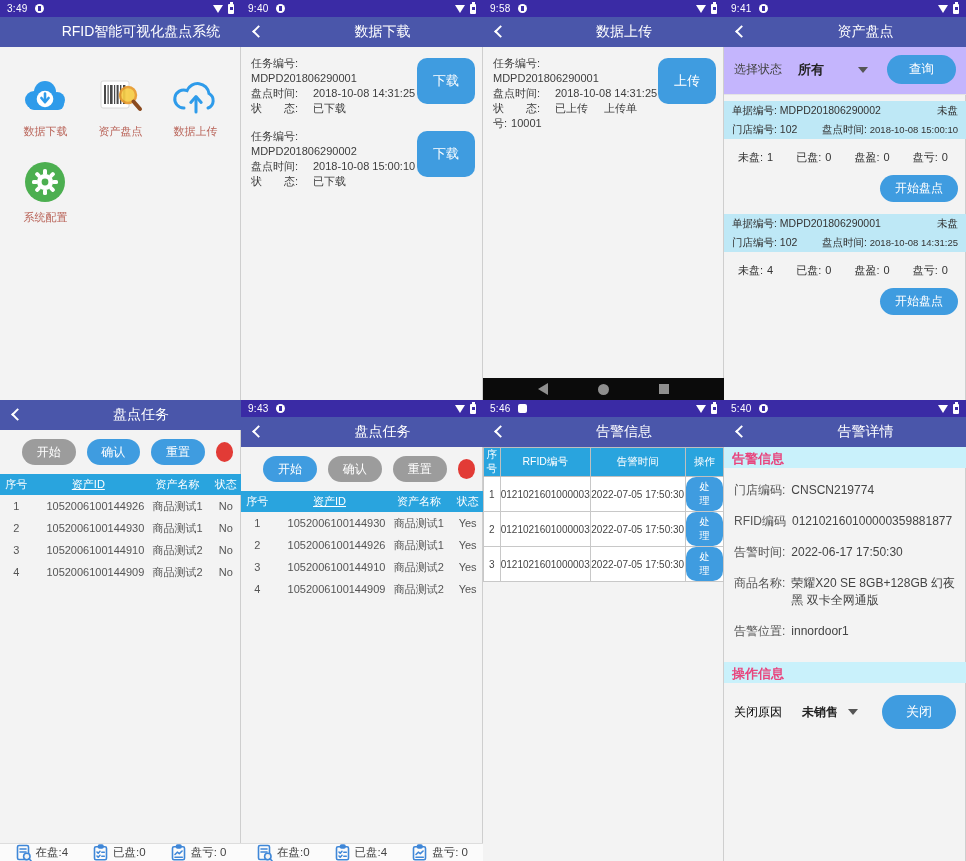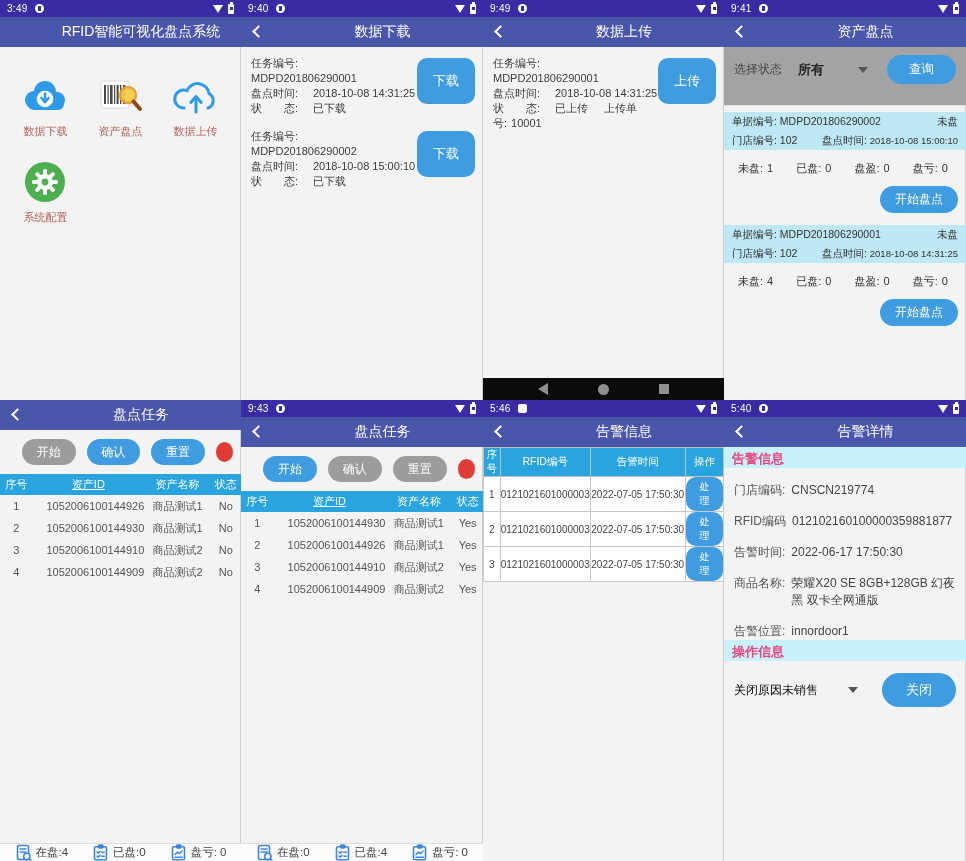--- a/index.html
+++ b/index.html
@@ -40,21 +40,21 @@
   .tl .lbl2 { margin-left:16px; margin-right:4px; }
   .big-btn { width:58px; height:46px; background:#3F9CE0; border:none; border-radius:10px; color:#fff; font-size:13px; cursor:pointer; margin-top:2px; }
 
   
   .navbar { position:absolute; bottom:0; left:0; right:0; height:22px; background:#0B0B0B; display:flex; align-items:center; justify-content:space-around; padding:0 30px; }
   .nav-back { width:0; height:0; border-top:6px solid transparent; border-bottom:6px solid transparent; border-right:10px solid #8F8F8F; cursor:pointer; }
   .nav-home { width:11px; height:11px; border-radius:50%; background:#8F8F8F; cursor:pointer; }
   .nav-recent { width:10px; height:10px; background:#8F8F8F; cursor:pointer; }
 
   
-  .filter-row { background:#a3a3a3; display:flex; align-items:center; padding:8px 10px 21px; border-bottom:1px solid #e4e4e4; }
+  .filter-row { background:#c4b5fd; display:flex; align-items:center; padding:8px 10px 10px; border-bottom:1px solid #e4e4e4; }
   .f-label { font-size:12px; color:#444; }
   .f-value { font-size:13px; font-weight:bold; color:#222; margin-left:16px; cursor:pointer; }
   .dd-arrow { width:0; height:0; border-left:5px solid transparent; border-right:5px solid transparent; border-top:6px solid #555; margin-left:34px; cursor:pointer; }
   .f-sp { flex:1; }
   .pill { background:#3F9CE0; border:none; border-radius:16px; color:#fff; font-size:12.5px; padding:6px 22px; cursor:pointer; }
   .inv-card { margin-top:6px; }
   .inv-blue { background:#BEE8F6; padding:2px 8px; font-size:10.5px; color:#333; display:flex; justify-content:space-between; align-items:center; line-height:15px; }
   .inv-blue .tiny { font-size:9.5px; }
   .inv-stats { display:flex; justify-content:space-between; padding:11px 14px 6px; font-size:11px; color:#333; }
   .inv-stats .stat span { margin-right:4px; }
@@ -79,24 +79,24 @@
   table.alarm-table { width:100%; border-collapse:collapse; font-size:10px; }
   .alarm-table th { background:#29A4DE; color:#fff; font-weight:normal; height:17px; border:1px solid #BFBFBF; font-size:10.5px; }
   .alarm-table td { background:#fff; border:1px solid #C8C8C8; height:26px; text-align:center; color:#444; }
   .handle-btn { background:#3F9CE0; border:none; border-radius:10px; color:#fff; font-size:10px; padding:3px 9px; cursor:pointer; }
 
   
   .section-bar { background:#C9F1FB; color:#E8457E; font-size:13px; font-weight:bold; padding:3px 8px; height:21px; }
   .detail-field { display:flex; padding:0 10px; margin-top:14px; font-size:12px; color:#555; line-height:17px; }
   .df-label { white-space:nowrap; margin-right:6px; }
   .df-value { flex:1; color:#444; }
-  .op-section { }
+  .op-section { margin-top:22px; }
   .close-row { display:flex; align-items:center; padding:12px 10px 0; font-size:12px; }
   .cr-label { color:#000000; }
-  .cr-value { font-weight:normal; color:#222; margin-left:0; cursor:pointer; }
+  .cr-value { font-weight:bold; color:#222; margin-left:20px; cursor:pointer; }
   .close-row .dd-arrow { margin-left:auto; margin-right:24px; }
   .close-btn { background:#3F9CE0; border:none; border-radius:17px; color:#fff; font-size:13px; padding:8px 24px; cursor:pointer; }
 </style>
 </head>
 <body>
 
 <div class="grid">
 
   <section class="panel">
     <header class="statusbar">
@@ -203,21 +203,21 @@
         <div class="tl"><span class="lbl">任务编号:</span><span>MDPD201806290002</span></div>
         <div class="tl"><span class="lbl">盘点时间:</span><span>2018-10-08 15:00:10</span></div>
         <div class="tl"><span class="lbl">状　　态:</span><span>已下载</span></div>
       </div>
       <button class="big-btn">下载</button>
     </div>
   </section>
 
   <section class="panel">
     <header class="statusbar">
-      <span class="sb-time">9:49</span>
+      <span class="sb-time">9:58</span>
       <span class="sb-notif"></span>
       <span class="sb-sp"></span>
       <span class="wifi"></span>
       <span class="batt"></span>
     </header>
     <div class="appbar">
       <span class="back"></span>
       <span class="title">数据上传</span>
     </div>
     <div class="task-entry">

